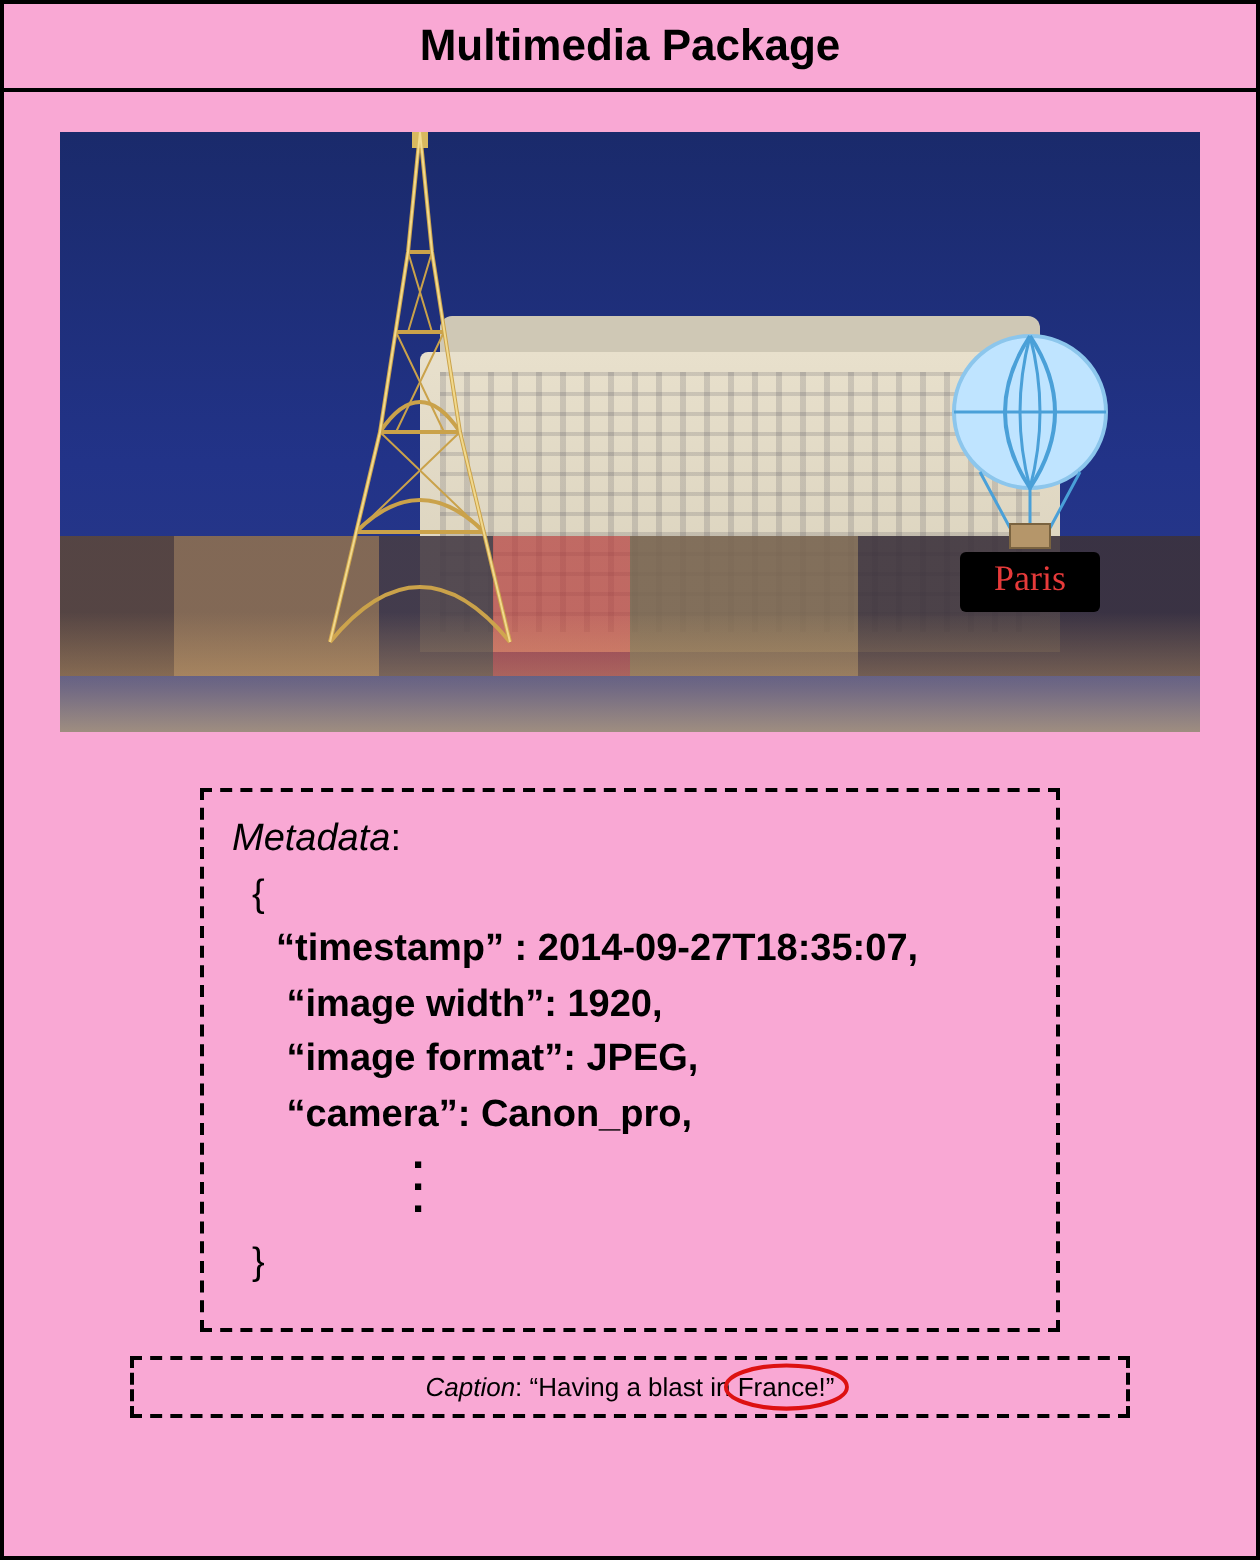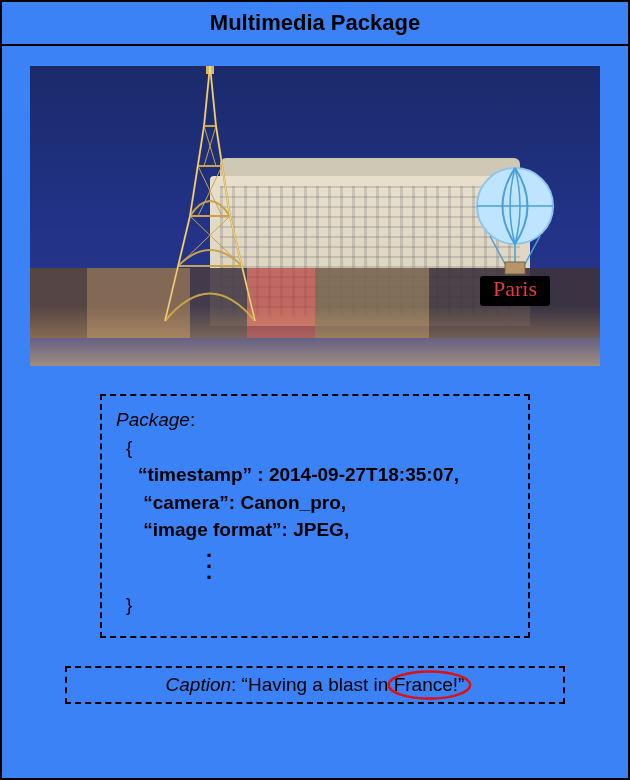--- a/index.html
+++ b/index.html
@@ -6,21 +6,21 @@
   body {
     font-family: Arial, Helvetica, sans-serif;
     background: #fff;
     width: 630px;
     height: 780px;
   }
   .frame {
     border: 2px solid #000;
     width: 630px;
     height: 780px;
-    background: #3b82f6;
+    background: #f9a8d4;
     display: flex;
     flex-direction: column;
     justify-content: center;
   }
   .title-bar {
     border-bottom: 2px solid #000;
     text-align: center;
     padding: 8px 0;
     font-weight: bold;
     font-size: 22px;
@@ -85,21 +85,21 @@
   .balloon svg { width: 100%; height: 100%; }
   .sign {
     position: absolute;
     bottom: 60px;
     right: 50px;
     width: 70px;
     height: 30px;
     background: #000;
     color: #e63a3a;
     font-family: cursive;
-    font-size: 22px;
+    font-size: 18px;
     text-align: center;
     line-height: 26px;
     border-radius: 3px;
   }
   .city-lights {
     position: absolute;
     bottom: 0;
     left: 0;
     right: 0;
     height: 60px;
@@ -135,26 +135,26 @@
   .meta-line { padding-left: 10px; }
   .meta-kv { padding-left: 22px; font-weight: bold; }
   .ellipsis-v {
     padding-left: 90px;
     font-weight: bold;
     letter-spacing: -2px;
     line-height: 0.5;
     font-size: 22px;
   }
   .caption-box {
-    margin: 28px auto 0 auto;
+    margin: 12px auto 0 auto;
     width: 500px;
     border: 2px dashed #000;
     padding: 6px 10px;
     text-align: center;
-    font-size: 19px;
+    font-size: 13px;
     position: relative;
   }
   .caption-label { font-style: italic; }
   .circled {
     position: relative;
     display: inline-block;
   }
   .circled svg {
     position: absolute;
     left: -8px;
@@ -214,35 +214,39 @@
           <path d="M20 70 L35 98 M70 70 L55 98 M45 78 L45 98" stroke="#4aa0d8" stroke-width="1.5"></path>
           <rect x="35" y="96" width="20" height="12" fill="#b5966a" stroke="#7a6340"></rect>
         </svg>
       </div>
       <div class="sign">Paris</div>
       <div class="city-lights"></div>
     </div>
 
     <div class="metadata-box">
       <div>
-        <span class="metadata-label">Package</span>:
+        <span class="metadata-label">Metadata</span>:
       </div>
       <div class="meta-line">{</div>
 
       <div class="meta-kv">
         <span>“timestamp”</span> :
         <span>2014-09-27T18:35:07,</span>
       </div>
       <div class="meta-kv">
+        &nbsp;<span>“image width”</span>:
+        <span>1920,</span>
+      </div>
+      <div class="meta-kv">
+        &nbsp;<span>“image format”</span>:
+        <span>JPEG,</span>
+      </div>
+      <div class="meta-kv">
         &nbsp;<span>“camera”</span>:
         <span>Canon_pro,</span>
-      </div>
-      <div class="meta-kv">
-        &nbsp;<span>“image format”</span>:
-        <span>JPEG,</span>
       </div>
       <div class="ellipsis-v">.<br>.<br>.</div>
       <div style="height:14px"></div>
       <div class="meta-line">}</div>
     </div>
 
     <div class="caption-box">
       <span class="caption-label">Caption</span>:
       <span>“Having a blast in </span><span class="circled"><span>France!”</span><svg viewBox="0 0 100 40" preserveAspectRatio="none">
             <ellipse cx="50" cy="20" rx="47" ry="16" fill="none" stroke="#d11" stroke-width="3"></ellipse>

